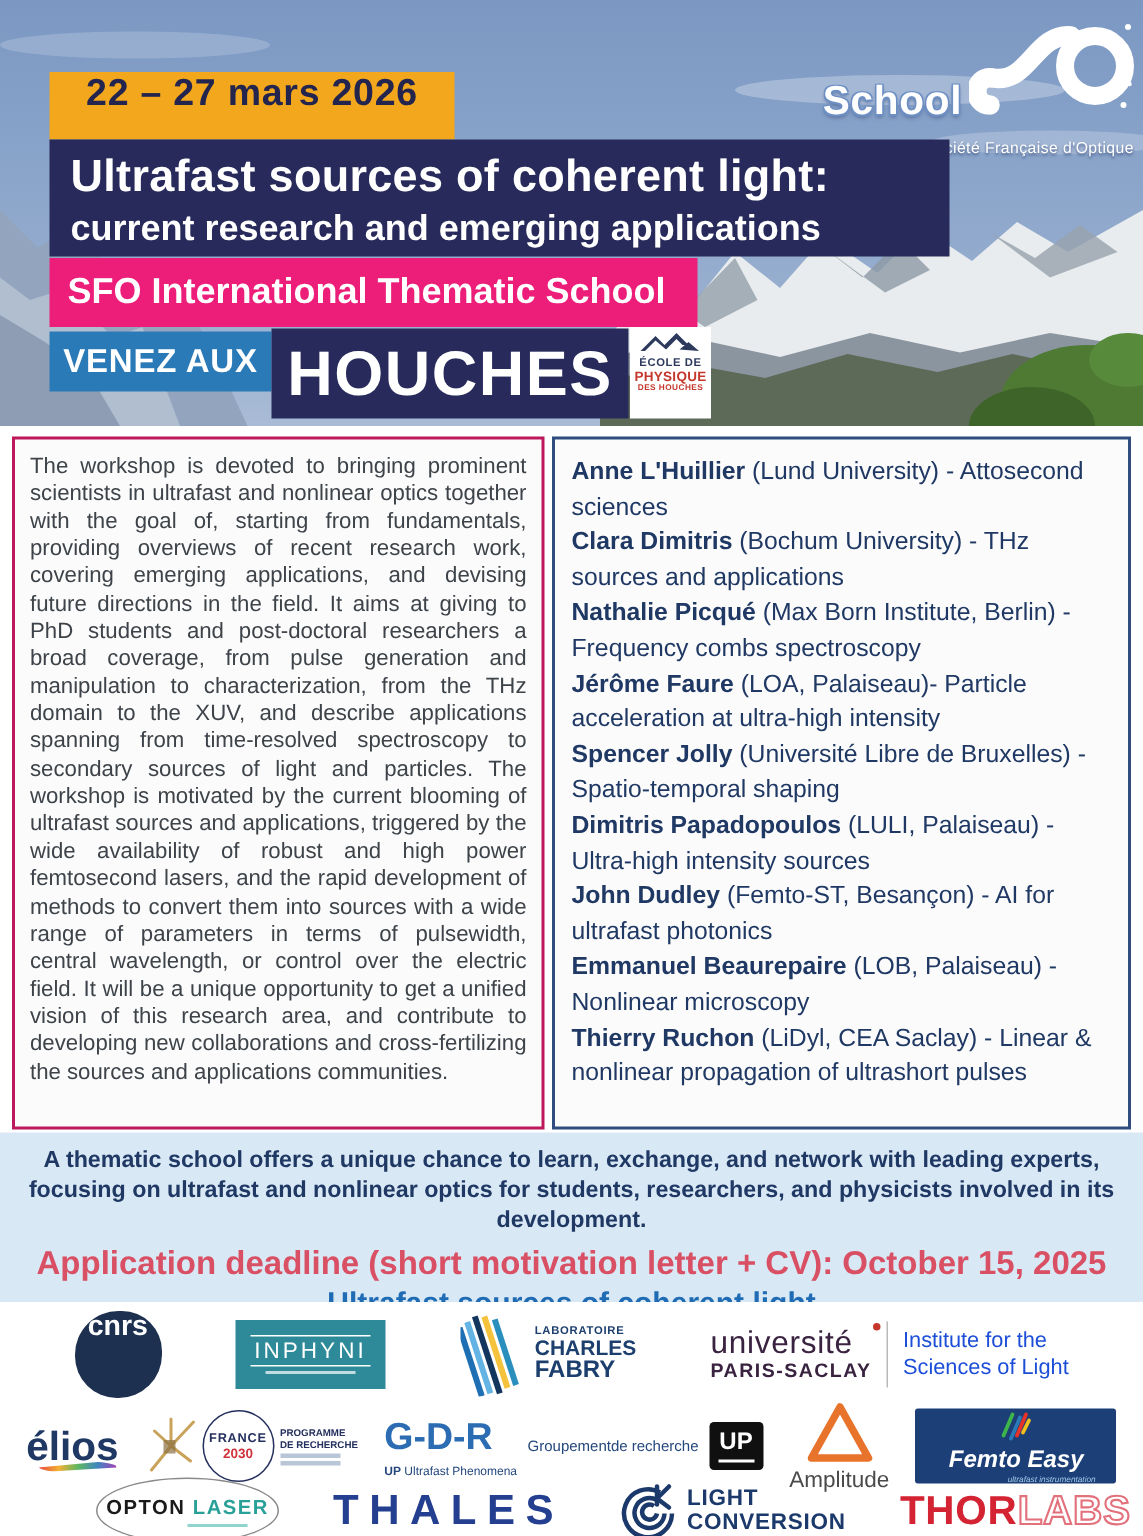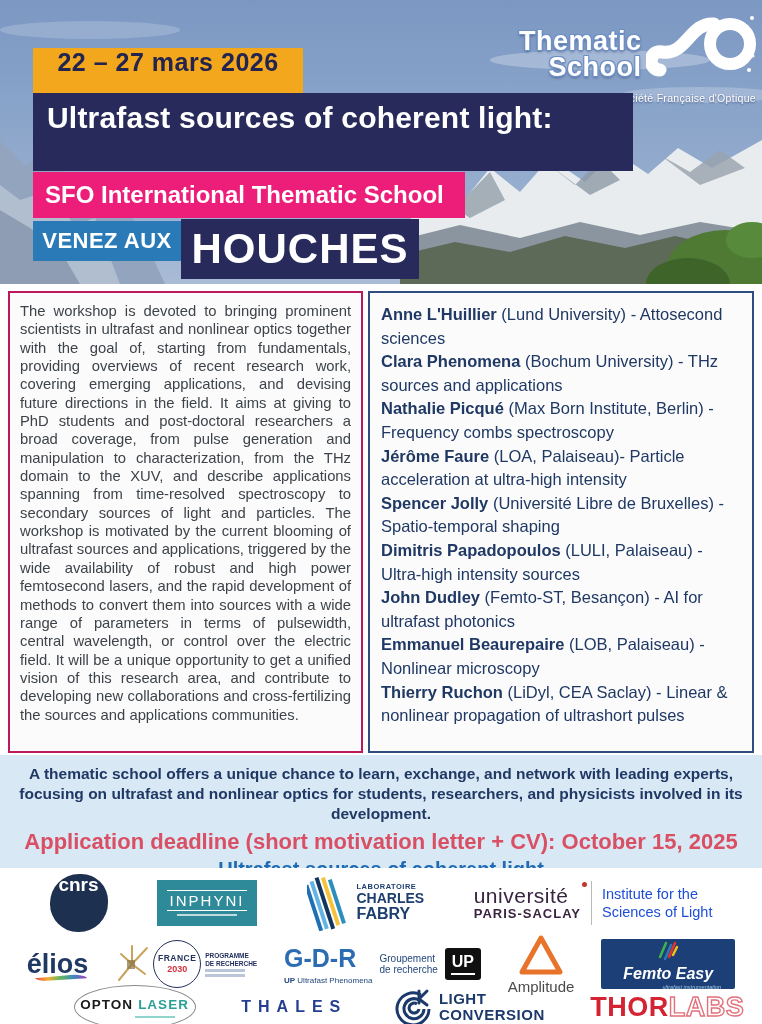--- a/index.html
+++ b/index.html
@@ -89,21 +89,21 @@
   .f2030 .circle{width:46px;height:46px;border-radius:50%;border:1.5px solid #24305e;
     display:flex;flex-direction:column;align-items:center;justify-content:center;line-height:1;}
   .f2030 .fr{color:#24305e;font-weight:bold;font-size:8.5px;letter-spacing:.5px;}
   .f2030 .yr{color:#d0333c;font-weight:bold;font-size:9px;margin-top:2px;}
   .f2030 .rtxt{display:flex;flex-direction:column;gap:1px;}
   .f2030 .p1{color:#24305e;font-weight:bold;font-size:6.5px;line-height:7px;}
   .f2030 .bar{width:40px;height:3px;background:#b8c6d8;margin-top:1px;}
 
   .gdr{display:flex;align-items:center;gap:7px;}
   .gdr .big{color:#2b6cb3;font-weight:bold;font-size:25px;letter-spacing:0;}
-  .gdr .mid{display:flex;flex-direction:column;line-height:1;}
+  .gdr .mid{display:flex;flex-direction:row;line-height:1;}
   .gdr .g1{color:#24477c;font-size:10px;line-height:11px;}
   .gdr .g2{color:#24477c;font-size:8px;margin-top:3px;}
   .gdr .g2 b{font-weight:bold;}
   .gdr .upbox{width:36px;height:32px;background:#101010;border-radius:3px;
     display:flex;flex-direction:column;align-items:center;justify-content:center;color:#fff;font-weight:bold;font-size:16px;}
   .gdr .upbox .ul{width:24px;height:2px;background:#fff;margin-top:2px;}
 
   .amp{display:flex;flex-direction:column;align-items:center;}
   .amp .label{color:#4a4a4a;font-size:15px;margin-top:2px;}
 
@@ -113,21 +113,21 @@
   .femto .name{color:#fff;font-style:italic;font-weight:bold;font-size:16px;}
   .femto .sub{color:#9fc9e8;font-size:5.5px;font-style:italic;margin-top:1px;align-self:flex-end;margin-right:14px;}
 
   .opton{display:flex;align-items:center;justify-content:center;width:120px;height:42px;
     border:1.5px solid #8a8a8a;border-radius:50%;gap:4px;flex-direction:column;}
   .opton .row{display:flex;gap:5px;font-weight:bold;font-size:13.5px;letter-spacing:1px;}
   .opton .o1{color:#1a1a1a;}
   .opton .o2{color:#2aa198;}
   .opton .tl{width:40px;height:2px;background:#8fd4cd;margin-left:40px;}
 
-  .thales{color:#243e90;font-weight:bold;font-size:16px;letter-spacing:7px;}
+  .thales{color:#243e90;font-weight:bold;font-size:28px;letter-spacing:7px;}
 
   .lconv{display:flex;align-items:center;gap:6px;}
   .lconv .txt{color:#1b3a6b;font-weight:bold;font-size:15px;line-height:16px;letter-spacing:.5px;}
 
   .thorlabs{font-weight:bold;font-size:27px;letter-spacing:.5px;display:flex;}
   .thorlabs .solid{color:#d42332;}
   .thorlabs .outline{color:#ffffff;-webkit-text-stroke:1.4px #e2717c;text-stroke:1.4px #e2717c;}
 </style>
 </head>
 <body>
@@ -162,21 +162,21 @@
       <polygon points="400,255 455,242 510,252 565,236 625,248 675,236 730,248 762,240 762,284 400,284" fill="#5d6a58"></polygon>
 
       <ellipse cx="725" cy="268" rx="58" ry="38" fill="#4e7a33"></ellipse>
       <ellipse cx="688" cy="284" rx="42" ry="26" fill="#3f6429"></ellipse>
       <ellipse cx="752" cy="240" rx="26" ry="18" fill="#578a3a"></ellipse>
     </svg>
 
     <div class="brand">
       <div>
         <span class="tslines">
-          <span>Thematic</span><br>
+          <br>
           <span>School</span>
         </span>
         <span class="sfo-glyph">
           <svg width="110" height="78" viewBox="0 0 110 78">
             <path d="M14 60 C2 60 2 40 16 42 C40 46 44 12 68 14" fill="none" stroke="#ffffff" stroke-width="13" stroke-linecap="round"></path>
             <circle cx="84" cy="34" r="20" fill="none" stroke="#ffffff" stroke-width="12"></circle>
             <circle cx="106" cy="8" r="2" fill="#fff"></circle>
               <circle cx="100" cy="20" r="1.5" fill="#fff"></circle>
             <circle cx="107" cy="46" r="1.5" fill="#fff"></circle>
               <circle cx="103" cy="60" r="2" fill="#fff"></circle>
@@ -184,39 +184,48 @@
         </span>
       </div>
       <div class="caption">Société Française d'Optique</div>
     </div>
 
     <div class="date-banner">
       <span>22  – 27 mars 2026</span>
     </div>
     <div class="title-banner">
       <div class="t1">Ultrafast sources of coherent light:</div>
+      <div class="t2">current research and emerging applications</div>
     </div>
     <div class="sfo-banner">
       <span>SFO International Thematic School</span>
     </div>
     <div class="venez">
       <span>VENEZ AUX</span>
     </div>
     <div class="houches-banner">
       <span>HOUCHES</span>
     </div>
+    <div class="ecole-box">
+      <svg class="m-icon" viewBox="0 0 44 16">
+        <path d="M2 14 L12 4 L18 10 L26 2 L34 10 L30 10 L26 6 L19 13 L12 7 L5 14 Z M28 13 L34 8 L41 14 Z" fill="#2d3a5e"></path>
+      </svg>
+      <div class="e1">ÉCOLE DE</div>
+      <div class="e2">PHYSIQUE</div>
+      <div class="e3">DES HOUCHES</div>
+    </div>
   </div>
 
   <div class="about-box">
     <span>The workshop is devoted to bringing prominent scientists in ultrafast and nonlinear optics together with the goal of, starting from fundamentals, providing overviews of recent research work, covering emerging applications, and devising future directions in the field. It aims at giving to PhD students and post-doctoral researchers a broad coverage, from pulse generation and manipulation to characterization, from the THz domain to the XUV, and describe applications spanning from time-resolved spectroscopy to secondary sources of light and particles. The workshop is motivated by the current blooming of ultrafast sources and applications, triggered by the wide availability of robust and high power femtosecond lasers, and the rapid development of methods to convert them into sources with a wide range of parameters in terms of pulsewidth, central wavelength, or control over the electric field. It will be a unique opportunity to get a unified vision of this research area, and contribute to developing new collaborations and cross-fertilizing the sources and applications communities.</span>
   </div>
 
   <div class="speakers-box">
     <div class="spk"><b>Anne L'Huillier</b><span> (Lund University) - Attosecond sciences</span></div>
-    <div class="spk"><b>Clara Phenomena</b><span> (Bochum University) - THz sources and applications</span></div>
+    <div class="spk"><b>Clara Dimitris</b><span> (Bochum University) - THz sources and applications</span></div>
     <div class="spk"><b>Nathalie Picqué</b><span> (Max Born Institute, Berlin) - Frequency combs spectroscopy</span></div>
     <div class="spk"><b>Jérôme Faure</b><span> (LOA, Palaiseau)- Particle acceleration at ultra-high intensity</span></div>
     <div class="spk"><b>Spencer Jolly</b><span> (Université Libre de Bruxelles) - Spatio-temporal shaping</span></div>
     <div class="spk"><b>Dimitris Papadopoulos</b><span> (LULI, Palaiseau) - Ultra-high intensity sources</span></div>
     <div class="spk"><b>John Dudley</b><span> (Femto-ST, Besançon) - AI for ultrafast photonics</span></div>
     <div class="spk"><b>Emmanuel Beaurepaire</b><span> (LOB, Palaiseau) - Nonlinear microscopy</span></div>
     <div class="spk"><b>Thierry Ruchon</b><span> (LiDyl, CEA Saclay) - Linear &amp; nonlinear propagation of ultrashort pulses</span></div>
   </div>
 
   <div class="band">

